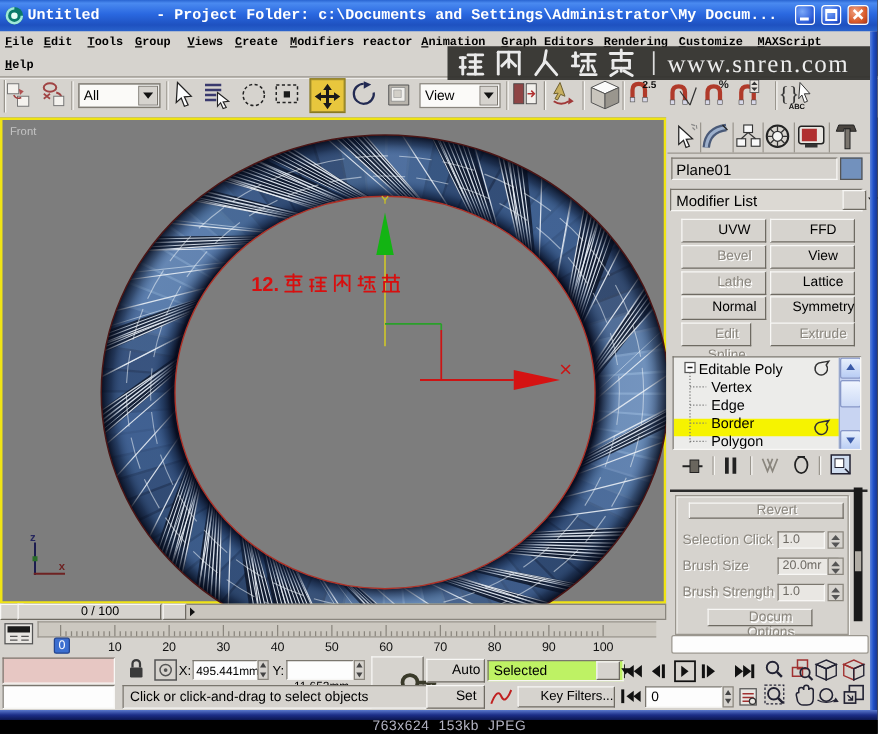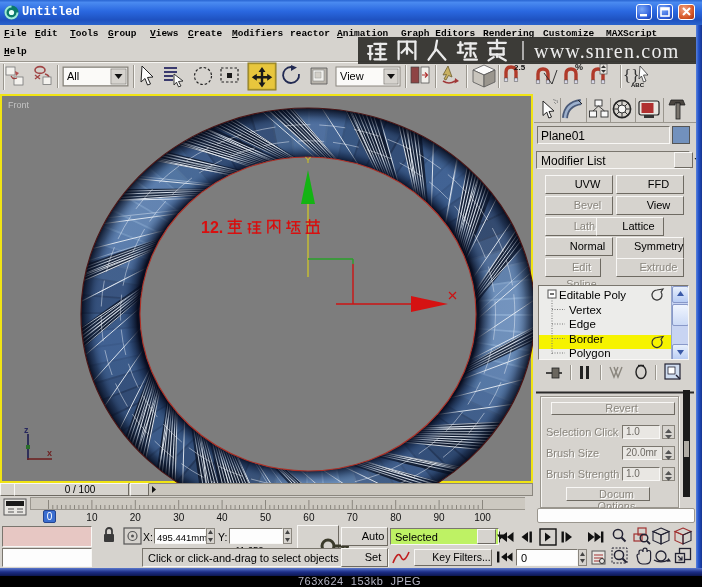--- a/index.html
+++ b/index.html
@@ -15,20 +15,21 @@
 
 <div class="abs" style="left:0;top:0;width:702px;height:576px;background:#d6d3ce;"></div>
 
 <div class="abs" style="left:0;top:0;width:702px;height:25px;background:linear-gradient(180deg,#2965d2 0%,#4a8af0 10%,#2a68e0 45%,#1e51c0 80%,#2a63cc 100%);">
   <svg class="abs" style="left:4px;top:5px" width="15" height="15" viewBox="0 0 15 15">
     <circle cx="7.5" cy="7.5" r="7" fill="#0a7a6a"></circle>
     <path d="M 7.5 1.5 A 6 6 0 1 0 13.5 7.5" fill="none" stroke="#9fe8d8" stroke-width="2"></path>
     <circle cx="7.5" cy="7.5" r="2.6" fill="#e8fff8"></circle>
   </svg>
   <span class="abs" style="left:22px;top:5px;font-family:'Liberation Mono',monospace;font-weight:bold;font-size:12px;color:#fff;">Untitled</span>
+  <span class="abs" style="left:125px;top:5px;font-family:'Liberation Mono',monospace;font-weight:bold;font-size:12px;color:#fff;">- Project Folder: c:\Documents and Settings\Administrator\My Docum...</span>
   <div class="abs" style="left:636px;top:4px;width:16px;height:16px;border-radius:3px;border:1px solid #fff;background:radial-gradient(circle at 35% 30%,#7aa8f8,#2a5ad8 70%,#1a3a9e);"><svg width="14" height="14">
         <rect x="3" y="9" width="7" height="2.4" fill="#fff"></rect>
       </svg></div>
   <div class="abs" style="left:657px;top:4px;width:16px;height:16px;border-radius:3px;border:1px solid #fff;background:radial-gradient(circle at 35% 30%,#7aa8f8,#2a5ad8 70%,#1a3a9e);"><svg width="14" height="14">
         <rect x="3" y="3" width="8" height="8" fill="none" stroke="#fff" stroke-width="1.6"></rect>
         <rect x="3" y="3" width="8" height="2.4" fill="#fff"></rect>
       </svg></div>
   <div class="abs" style="left:678px;top:4px;width:17px;height:16px;border-radius:3px;border:1px solid #fff;background:radial-gradient(circle at 35% 30%,#f0a080,#d85a2a 60%,#a83010);"><svg width="15" height="14">
         <path d="M 4 3 L 11 10 M 11 3 L 4 10" stroke="#fff" stroke-width="2"></path>
       </svg></div>
@@ -895,21 +896,21 @@
     <span style="position:absolute;left:4px;top:2px;font-size:12px;font-family:'Liberation Sans';color:#000">Modifier List</span>
   </div>
 <div class="btn" style="left:674px;top:152px;width:15px;height:16px;"><svg width="13" height="14">
       <polygon points="2.5,5 10.5,5 6.5,10" fill="#111"></polygon>
     </svg></div>
 <div class="btn" style="left:545px;top:175px;width:68px;height:19px;line-height:17px;">UVW Map</div>
 <div class="btn" style="left:616px;top:175px;width:68px;height:19px;line-height:17px;">FFD 2x2x2</div>
 <div class="btn dis" style="left:545px;top:196px;width:68px;height:19px;line-height:17px;">Bevel</div>
 <div class="btn" style="left:616px;top:196px;width:68px;height:19px;line-height:17px;">View</div>
 <div class="btn dis" style="left:545px;top:217px;width:68px;height:19px;line-height:17px;">Lathe</div>
-<div class="btn" style="left:596px;top:217px;width:68px;height:19px;line-height:17px;">Lattice</div>
+<div class="btn" style="left:616px;top:217px;width:68px;height:19px;line-height:17px;">Lattice</div>
 <div class="btn" style="left:545px;top:237px;width:68px;height:19px;line-height:17px;">Normal</div>
 <div class="btn" style="left:616px;top:237px;width:68px;height:35px;line-height:17px;">Symmetry</div>
 <div class="btn dis" style="left:545px;top:258px;width:56px;height:19px;line-height:17px;">Edit Spline</div>
 <div class="btn dis" style="left:616px;top:258px;width:68px;height:19px;line-height:17px;">Extrude</div>
 
 <div class="sunk" style="left:538px;top:285px;width:151px;height:75px;background:#ececea;overflow:hidden;">
   <div style="position:absolute;left:0;top:48.5px;width:133px;height:14.5px;background:#f6f300;"></div>
   <svg style="position:absolute;left:0;top:0" width="150" height="75" viewBox="0 0 150 75">
     <rect x="9" y="4" width="8" height="8" fill="#fff" stroke="#555"></rect>
     <path d="M 11 8 H 15" stroke="#111" stroke-width="1.2"></path>
@@ -1119,21 +1120,21 @@
       <polygon points="3.5,13 6,9 1,9" fill="#444"></polygon>
     </svg></div>
 
 <div class="btn" style="left:297px;top:525px;width:42px;height:42px;">
 <svg width="40" height="40" viewBox="0 0 40 40">
       <circle cx="13" cy="20" r="6" fill="none" stroke="#3a3a2a" stroke-width="3"></circle>
       <path d="M 19 20 H 34 M 28 20 v 5 M 32 20 v 4" stroke="#3a3a2a" stroke-width="3"></path>
     </svg>
 </div>
 
-<div class="sunk" style="left:98px;top:548px;width:247px;height:19px;background:#d6d3ce;margin-left:44px;">
+<div class="sunk" style="left:98px;top:548px;width:247px;height:19px;background:#d6d3ce;">
     <span style="position:absolute;left:5px;top:3px;font-size:11px;color:#000;">Click or click-and-drag to select objects</span>
   </div>
 
 <div class="btn" style="left:341px;top:527px;width:47px;height:19px;line-height:17px;">Auto Key</div>
 <div class="btn" style="left:341px;top:548px;width:47px;height:19px;line-height:17px;">Set Key</div>
 <div class="sunk" style="left:390px;top:528px;width:109px;height:17px;background:#bef264;">
     <span style="position:absolute;left:4px;top:2px;font-size:11px;">Selected</span>
   </div>
 <div class="btn" style="left:477px;top:529px;width:13px;height:15px;"><svg width="11" height="13">
       <polygon points="2,4.5 9,4.5 5.5,9.5" fill="#111"></polygon>

